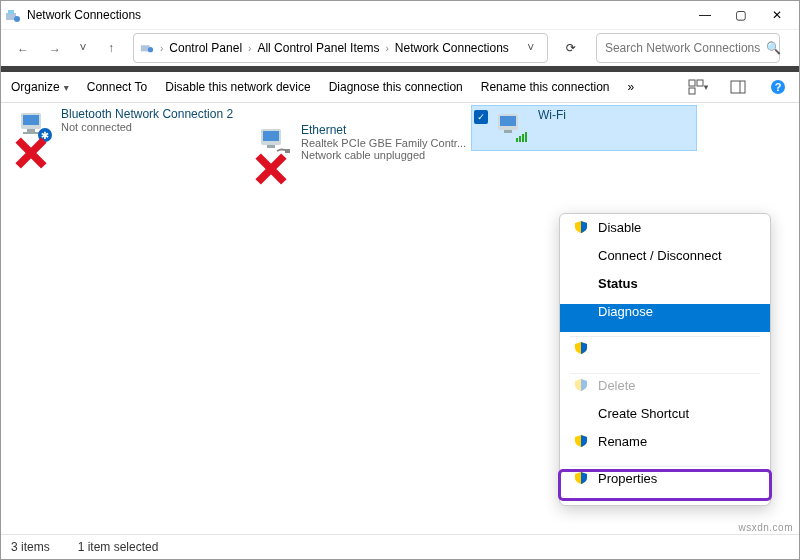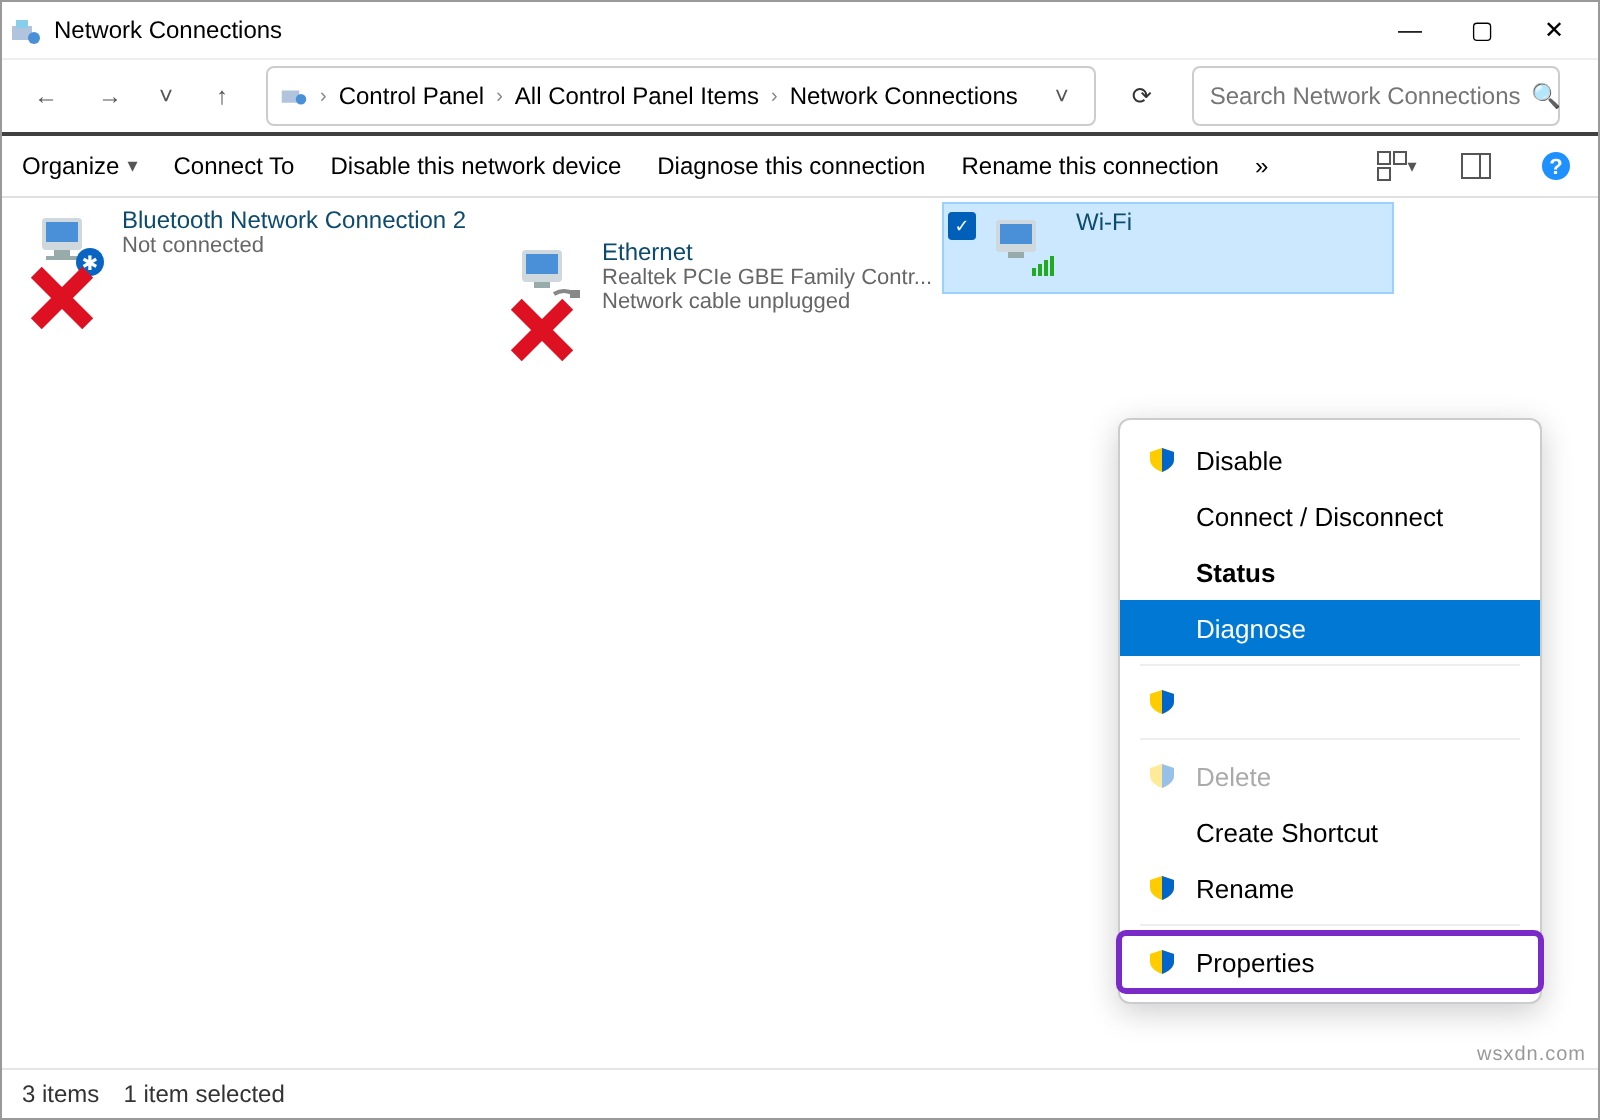--- a/index.html
+++ b/index.html
@@ -13,44 +13,44 @@
 .nav-arrow{width:28px;height:28px;display:flex;align-items:center;justify-content:center;color:#555;border-radius:4px}
 .breadcrumb{flex:0 1 auto;display:flex;align-items:center;border:1px solid #ccc;border-radius:4px;height:28px;padding:0 6px;gap:6px;font-size:12px;margin-left:4px}
 .breadcrumb .crumb{white-space:nowrap}
 .breadcrumb .sep{color:#888;font-size:10px}
 .spacer{flex:1}
 .dropdown-ind{width:20px;display:flex;align-items:center;justify-content:center;color:#555}
 .refresh{width:30px;height:28px;display:flex;align-items:center;justify-content:center;color:#333;margin-left:4px}
 .searchbox{display:flex;align-items:center;border:1px solid #ccc;border-radius:4px;height:28px;padding:0 6px;margin-left:6px;width:170px}
 .searchbox input{border:none;outline:none;flex:1;font-size:12px;color:#0f172a}
 .searchbox .sicon{color:#666;margin-left:4px}
-.cmdbar{display:flex;align-items:center;height:30px;padding:0 10px;border-top:2px solid #404040;border-bottom:1px solid #e0e0e0;gap:18px;font-size:12px}
+.cmdbar{display:flex;align-items:center;height:30px;padding:0 10px;border-top:6px solid #404040;border-bottom:1px solid #e0e0e0;gap:18px;font-size:12px}
 .cmd{display:flex;align-items:center;gap:4px;white-space:nowrap}
 .cmd .chev{font-size:10px;color:#555}
 .cmdbar .rest{flex:1}
 .cmdbar .iconbtn{width:22px;height:22px;display:flex;align-items:center;justify-content:center;color:#555}
 .help{color:#1e90ff}
 .content{flex:1;position:relative;padding:8px 14px;overflow:hidden}
 .item{display:flex;align-items:flex-start;width:220px;position:absolute}
 .item .thumb{width:40px;height:40px;display:flex;align-items:center;justify-content:center;position:relative;margin-right:6px}
 .item .thumb svg{width:36px;height:36px}
 .badge{position:absolute;bottom:-2px;left:-2px;width:14px;height:14px}
 .txt .t1{font-size:12px;color:#0c4a6e}
 .txt .t2{font-size:11px;color:#666}
 .item.sel{background:#cce8ff;border:1px solid #99d1ff;padding:2px}
 .item.sel .check{width:14px;height:14px;background:#005fb8;border-radius:2px;margin:2px 4px 0 0;display:flex;align-items:center;justify-content:center;color:#fff;font-size:9px}
 .ctxmenu{position:absolute;top:110px;left:558px;width:210px;background:#fff;border:1px solid #ccc;border-radius:6px;box-shadow:0 4px 16px rgba(0,0,0,.2);padding:6px 0;font-size:13px}
-.ctxmenu .mi{display:flex;align-items:center;height:28px;padding:0 14px;gap:10px}
+.ctxmenu .mi{display:flex;align-items:flex-start;height:28px;padding:0 14px;gap:10px}
 .ctxmenu .mi .shield{width:14px;height:14px}
 .ctxmenu .mi.hi{background:#0078d4;color:#fff}
 .ctxmenu .mi.dis{color:#aaa}
 .ctxmenu .msep{height:1px;background:#eee;margin:4px 10px}
 .ctxmenu .mi.box{outline:3px solid #7a2bc7;outline-offset:-1px;border-radius:3px}
 .mi .lbl{flex:1}
-.statusbar{height:24px;border-top:1px solid #e5e5e5;display:flex;align-items:center;padding:0 10px;gap:12px;font-size:12px;color:#333}
+.statusbar{height:24px;border-top:1px solid #e5e5e5;display:flex;align-items:center;padding:0 10px;gap:28px;font-size:12px;color:#333}
 .watermark{position:absolute;right:6px;bottom:26px;font-size:10px;color:#999;letter-spacing:.5px}
 </style>
 </head>
 <body>
 <div class="window">
 
 <div class="titlebar">
   <span class="icon">
     <svg viewBox="0 0 16 16">
           <rect x="1" y="6" width="10" height="7" fill="#b0c4de"></rect>

